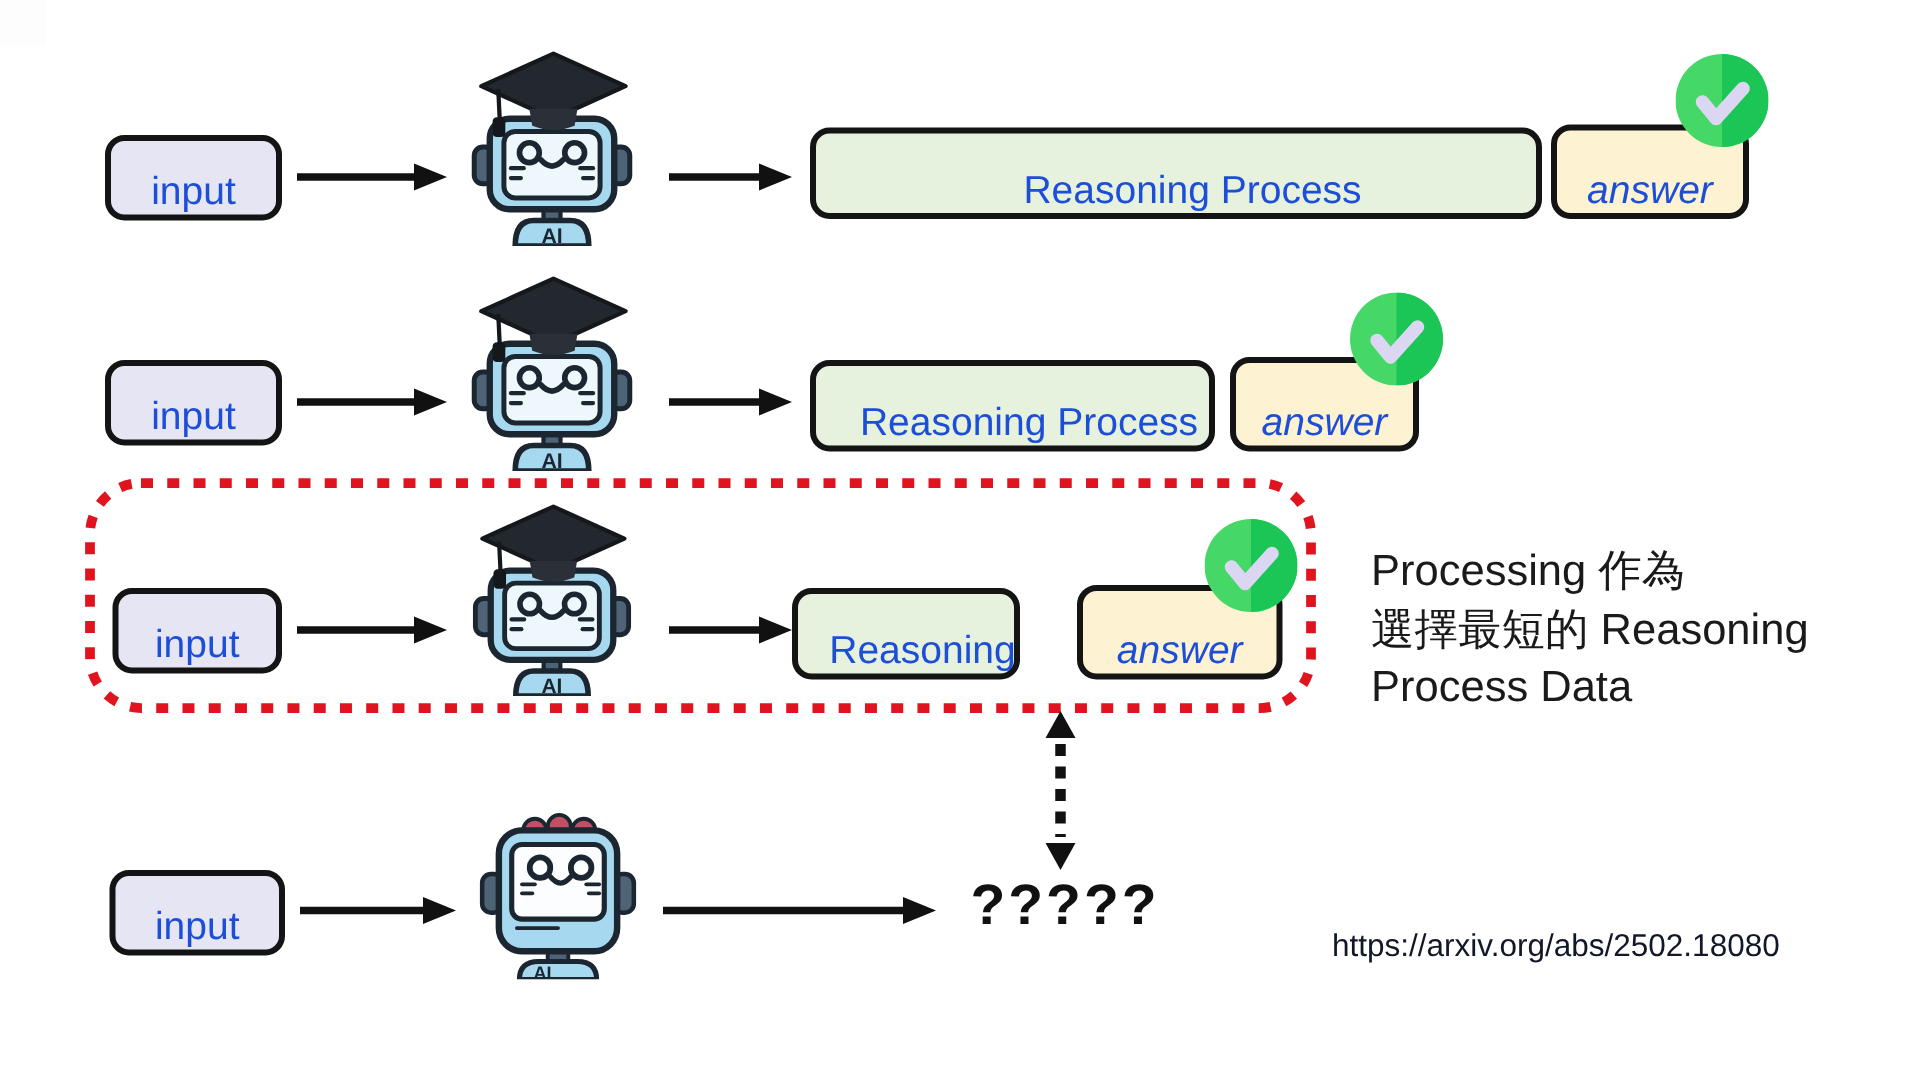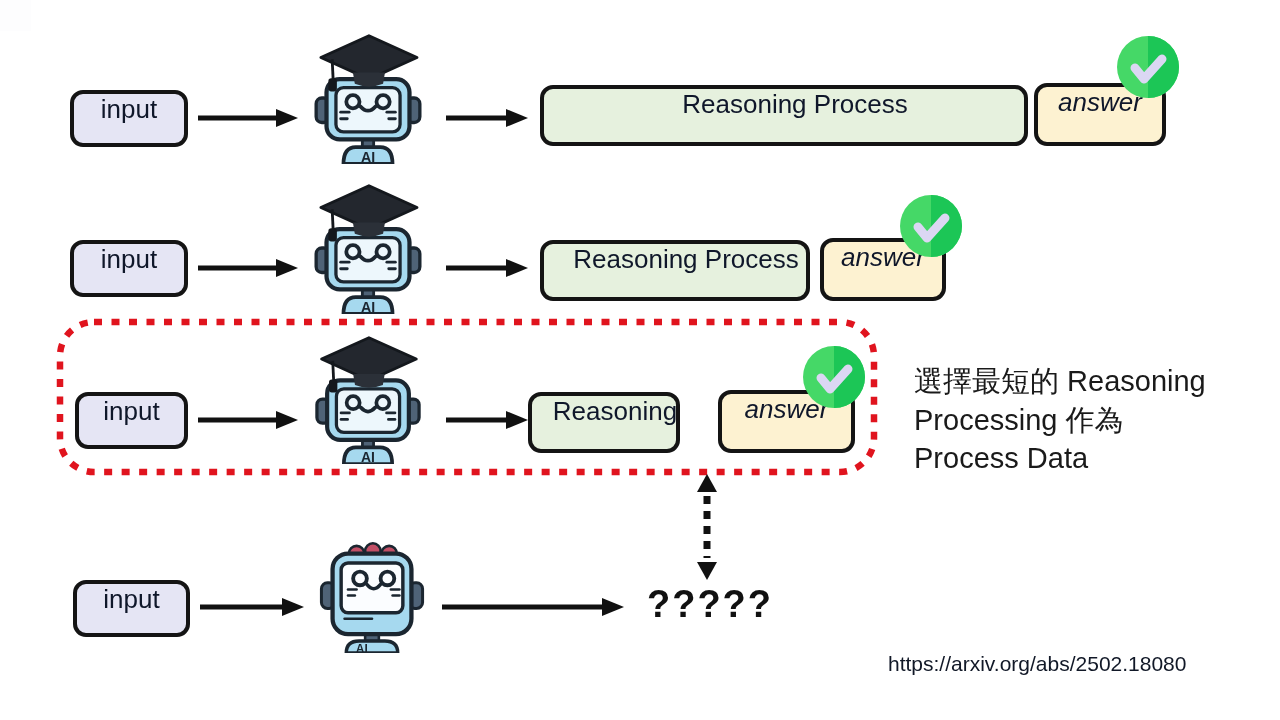--- a/index.html
+++ b/index.html
@@ -13,24 +13,24 @@
     background: #ffffff;
     overflow: hidden;
   }
   .abs { position: absolute; }
 
   .box {
     position: absolute;
     border: 4px solid var(--outline, #141414);
     border-radius: 13px;
     display: flex;
-    align-items: flex-start;
+    align-items: flex-end;
     justify-content: center;
     font-size: 26px;
-    color: #0f172a;
+    color: #1d4ed8;
   }
   .box-input     { background: var(--input-fill, #e5e5f4); }
   .box-reasoning { background: var(--reasoning-fill, #e6f1de); padding-left: 22px; }
   .box-answer    { background: var(--answer-fill, #fdf2d1); font-style: italic; }
 
   .arrow-svg { position: absolute; display: block; }
   .robot-wrap { position: absolute; }
   .check-wrap { position: absolute; z-index: 5; }
 
   .note {
@@ -48,21 +48,21 @@
     width: 140px;
     text-align: center;
     font-size: 38px;
     font-weight: 600;
     letter-spacing: 2px;
     color: #111111;
   }
 
   .footer-url {
     position: absolute;
-    left: 888px; top: 652px;
+    left: 888px; top: 619px;
     font-size: 21px;
     color: #111827;
   }
 
   .corner-artifact {
     position: absolute;
     left: 0; top: 0;
     width: 31px; height: 31px;
     background: #fdfdfe;
   }
@@ -208,22 +208,22 @@
   <div class="box box-answer abs" style="left:718px;top:390px;width:137px;height:63px">
     <span>answer</span>
   </div>
   <div class="check-wrap" style="left:803px;top:346px">
     <svg width="62" height="62">
         <use href="#check-badge"></use>
       </svg>
   </div>
 
   <div class="note">
+    <div>Processing 作為</div>
     <div>選擇最短的 Reasoning</div>
-    <div>Processing 作為</div>
     <div>Process Data</div>
   </div>
 
   <svg class="abs" style="left:693px;top:474px" width="28" height="106">
     <polygon points="14,0 4,18 24,18" fill="#111"></polygon>
     <line x1="14" y1="22" x2="14" y2="84" stroke="#111" stroke-width="7" stroke-dasharray="8 7"></line>
     <polygon points="14,106 4,88 24,88" fill="#111"></polygon>
   </svg>
 
   <div class="box box-input abs" style="left:73px;top:580px;width:117px;height:57px">

